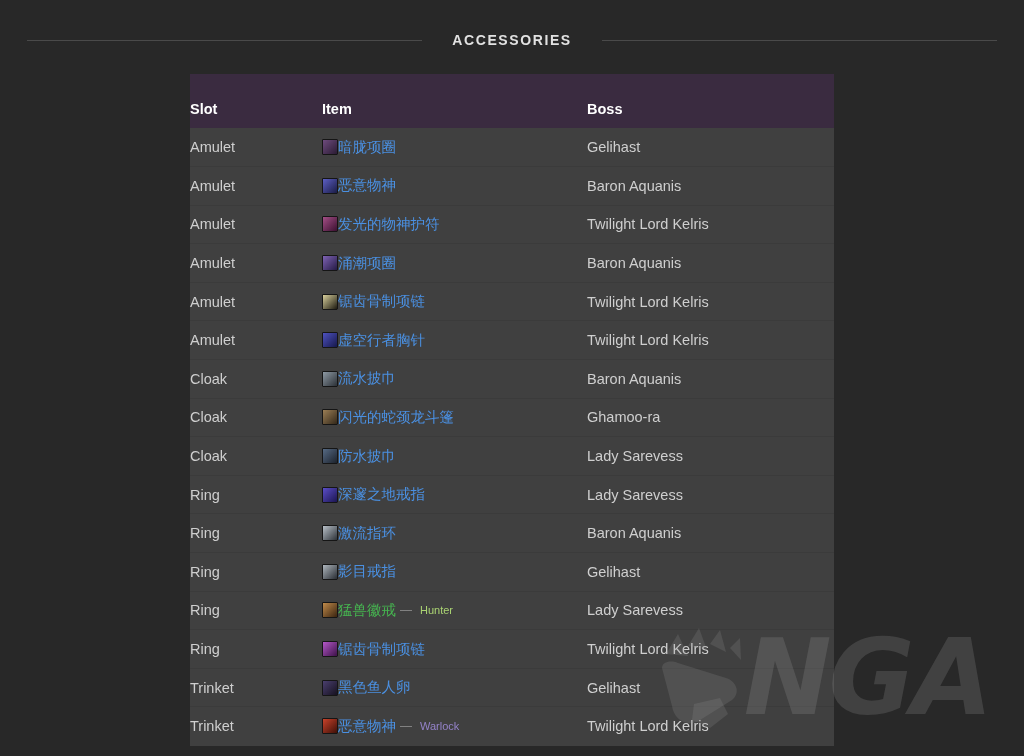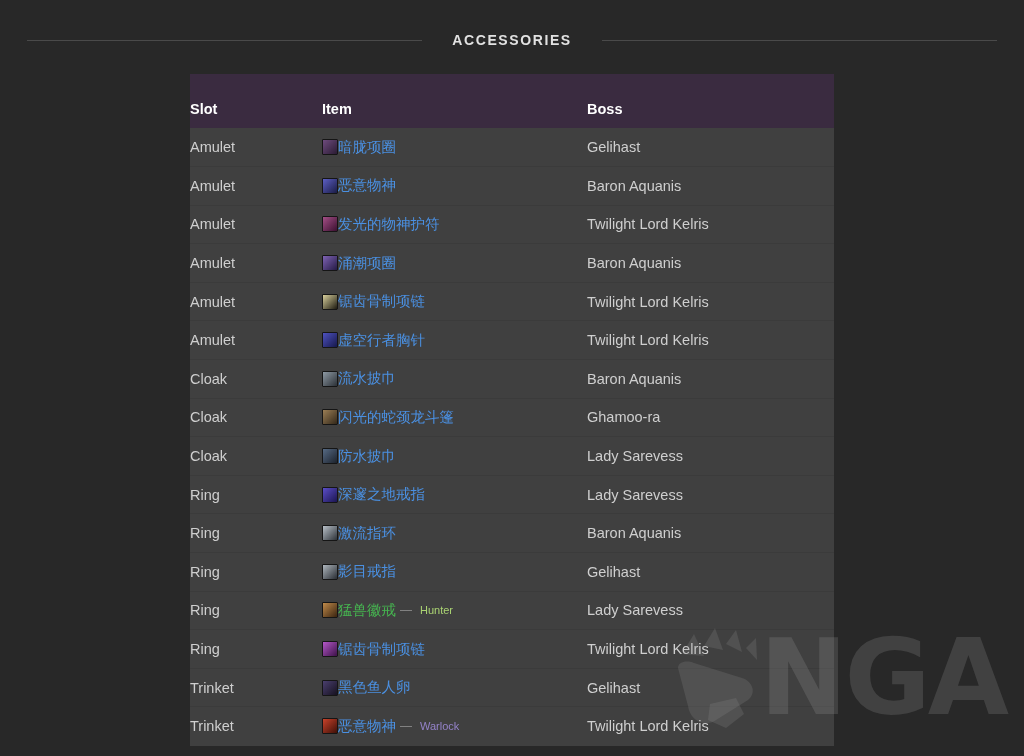--- a/index.html
+++ b/index.html
@@ -115,26 +115,27 @@
     font-size: 11px;
     margin-left: 8px;
     text-align: center;
   }
 
   .boss-name { color: #cfcfcf; text-align: right; }
 
   
   .watermark {
     position: absolute;
-    right: 18px;
+    right: 34px;
     bottom: 14px;
     width: 330px;
     pointer-events: none;
     user-select: none;
     z-index: 5;
+    font-style: italic;
   }
   .wm-main {
     display: flex;
     align-items: center;
     justify-content: flex-end;
     height: 128px;
   }
   .wm-paw { flex: 0 0 auto; }
   .wm-nga {
     font-family: "DejaVu Sans", "Liberation Sans", sans-serif;

